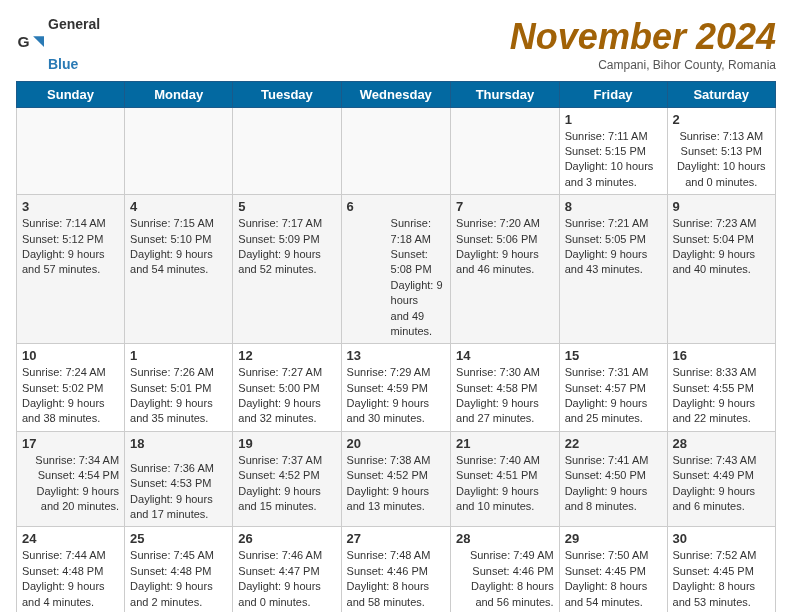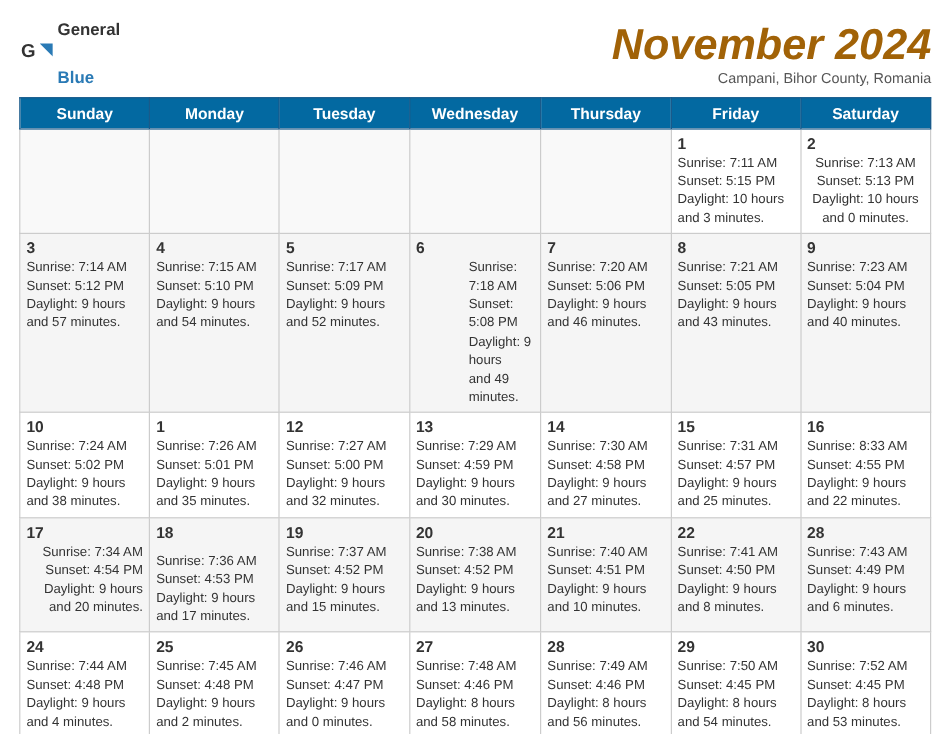--- a/index.html
+++ b/index.html
@@ -323,21 +323,21 @@
         </td>
         <td>
           <span class="day-number">27</span>
           <div class="day-info" style="white-space: pre-line;">Sunrise: 7:48 AM
 Sunset: 4:46 PM
 Daylight: 8 hours
 and 58 minutes.</div>
         </td>
         <td>
           <span class="day-number">28</span>
-          <div class="day-info" style="white-space: pre-line;">Sunrise: 7:49 AM
+          <div class="day-info" style="white-space: pre-line; text-align: right;">Sunrise: 7:49 AM
 Sunset: 4:46 PM
 Daylight: 8 hours
 and 56 minutes.</div>
         </td>
         <td>
           <span class="day-number">29</span>
           <div class="day-info" style="white-space: pre-line;">Sunrise: 7:50 AM
 Sunset: 4:45 PM
 Daylight: 8 hours
 and 54 minutes.</div>

